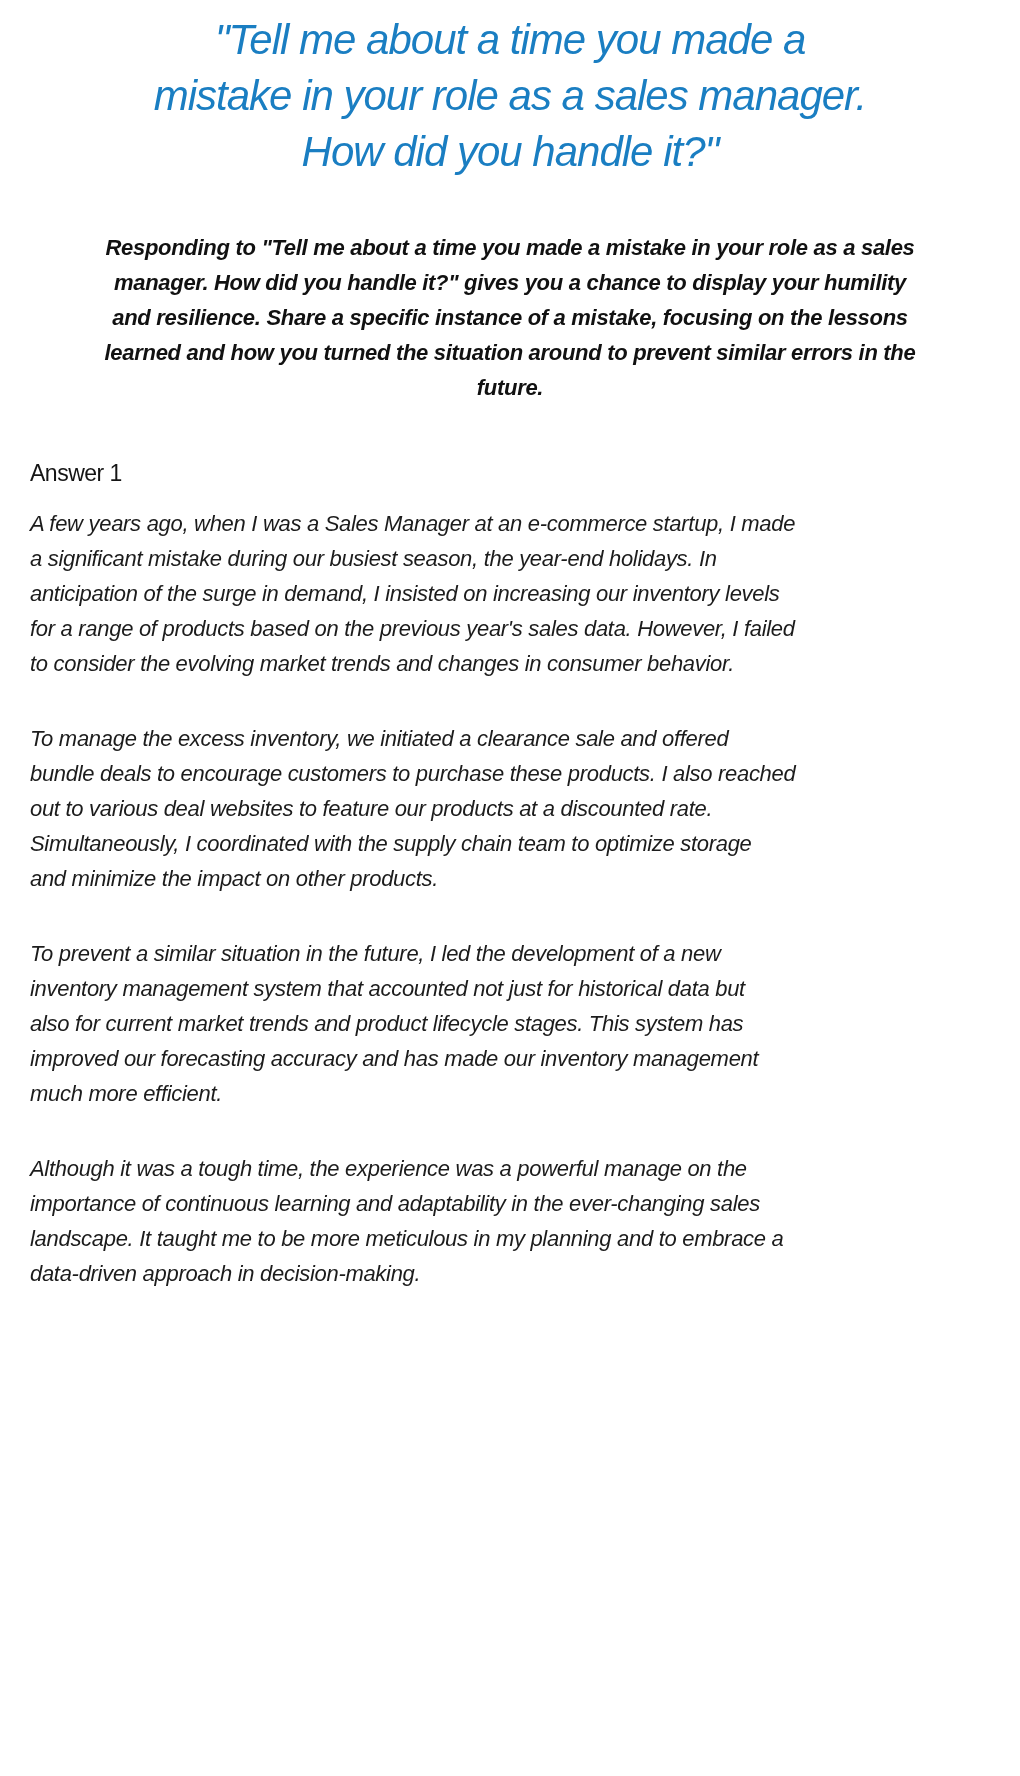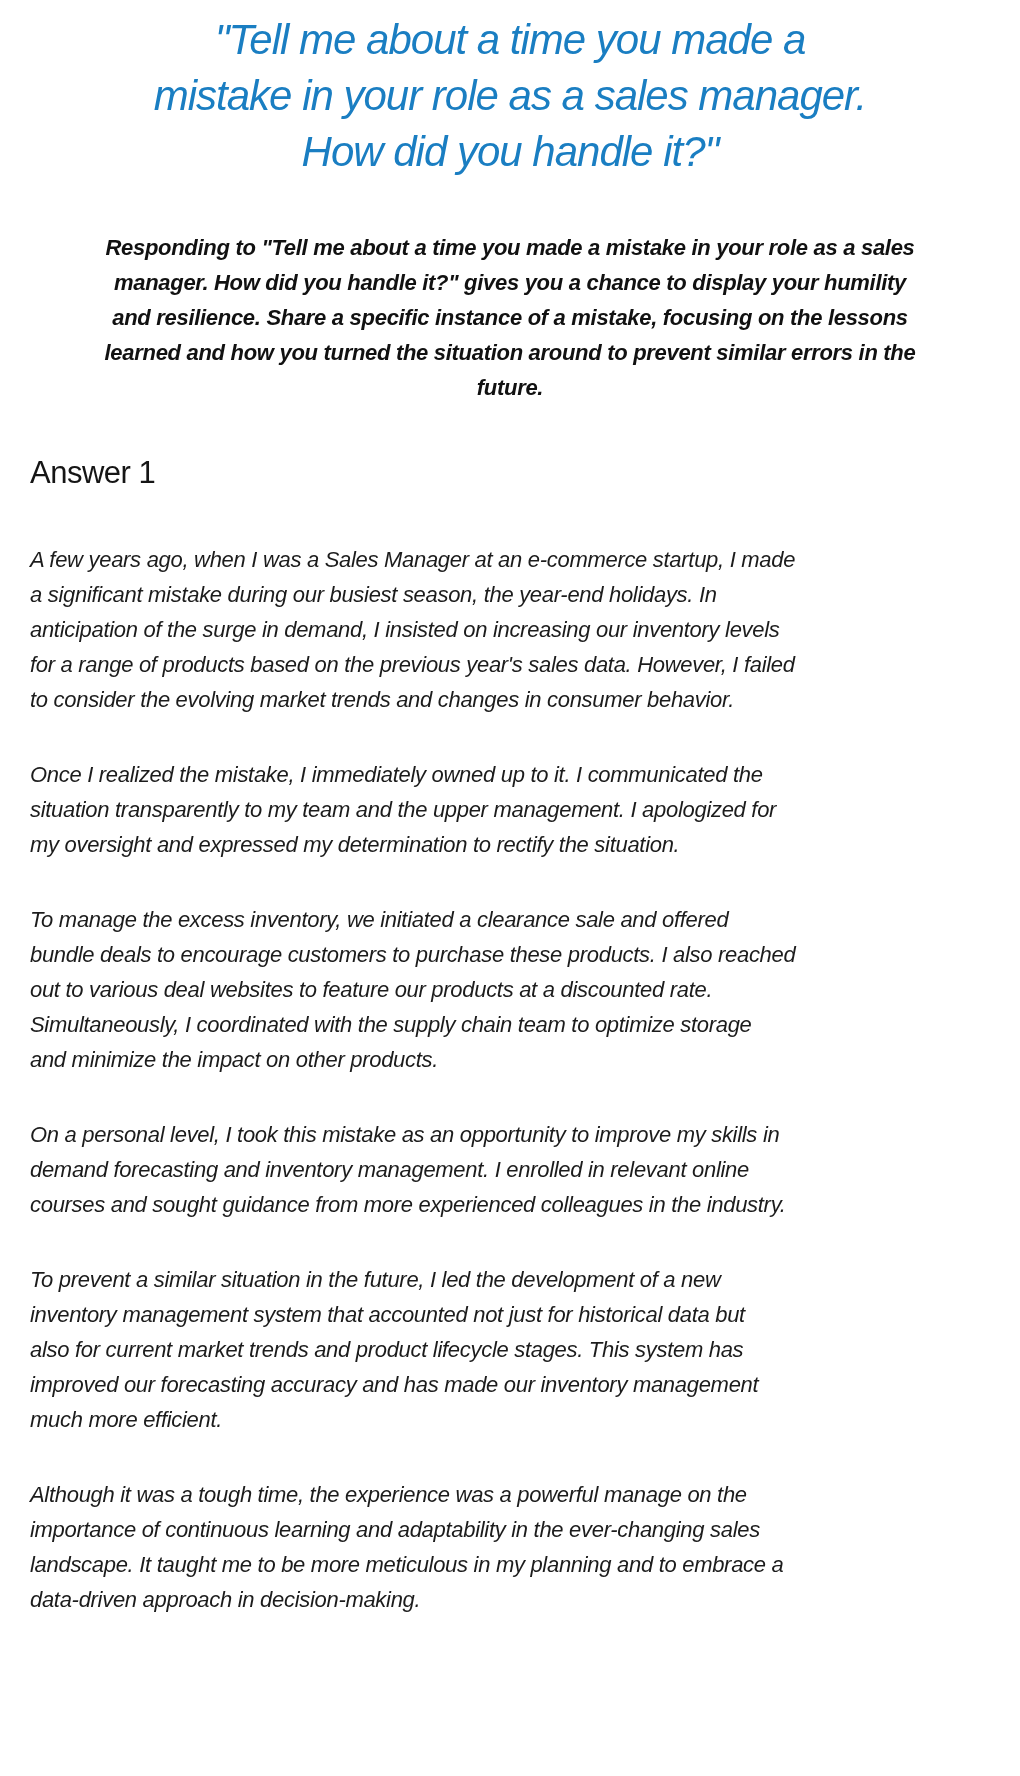--- a/index.html
+++ b/index.html
@@ -41,37 +41,37 @@
     font-size: 22px;
     line-height: 35px;
     letter-spacing: -0.3px;
     color: #111111;
     white-space: pre-line;
   }
   .answer-heading {
     margin: 50px 0 0 0;
     font-style: normal;
     font-weight: 400;
-    font-size: 31px;
+    font-size: 23px;
     line-height: 36px;
     color: #151515;
     letter-spacing: -0.5px;
   }
   .body-paragraph {
     margin: 0 0 40px 0;
     font-style: italic;
     font-weight: 400;
     font-size: 22px;
     line-height: 35px;
     letter-spacing: -0.3px;
     color: #1c1c1c;
     white-space: pre-line;
   }
   .body-copy {
-    margin-top: 51px;
+    margin-top: 15px;
   }
 </style>
 </head>
 <body>
 
 <div class="page">
 
   <h1 class="doc-title">"Tell me about a time you made a
 mistake in your role as a sales manager.
 How did you handle it?"</h1>
@@ -83,31 +83,25 @@
 future.</p>
 
   <h2 class="answer-heading">Answer 1</h2>
 
   <div class="body-copy">
     <p class="body-paragraph">A few years ago, when I was a Sales Manager at an e-commerce startup, I made
 a significant mistake during our busiest season, the year-end holidays. In
 anticipation of the surge in demand, I insisted on increasing our inventory levels
 for a range of products based on the previous year's sales data. However, I failed
 to consider the evolving market trends and changes in consumer behavior.</p>
-    <p class="body-paragraph">Once I realized the mistake, I immediately owned up to it. I communicated the
-situation transparently to my team and the upper management. I apologized for
-my oversight and expressed my determination to rectify the situation.</p>
     <p class="body-paragraph">To manage the excess inventory, we initiated a clearance sale and offered
 bundle deals to encourage customers to purchase these products. I also reached
 out to various deal websites to feature our products at a discounted rate.
 Simultaneously, I coordinated with the supply chain team to optimize storage
 and minimize the impact on other products.</p>
-    <p class="body-paragraph">On a personal level, I took this mistake as an opportunity to improve my skills in
-demand forecasting and inventory management. I enrolled in relevant online
-courses and sought guidance from more experienced colleagues in the industry.</p>
     <p class="body-paragraph">To prevent a similar situation in the future, I led the development of a new
 inventory management system that accounted not just for historical data but
 also for current market trends and product lifecycle stages. This system has
 improved our forecasting accuracy and has made our inventory management
 much more efficient.</p>
     <p class="body-paragraph">Although it was a tough time, the experience was a powerful manage on the
 importance of continuous learning and adaptability in the ever-changing sales
 landscape. It taught me to be more meticulous in my planning and to embrace a
 data-driven approach in decision-making.</p>
   </div>

